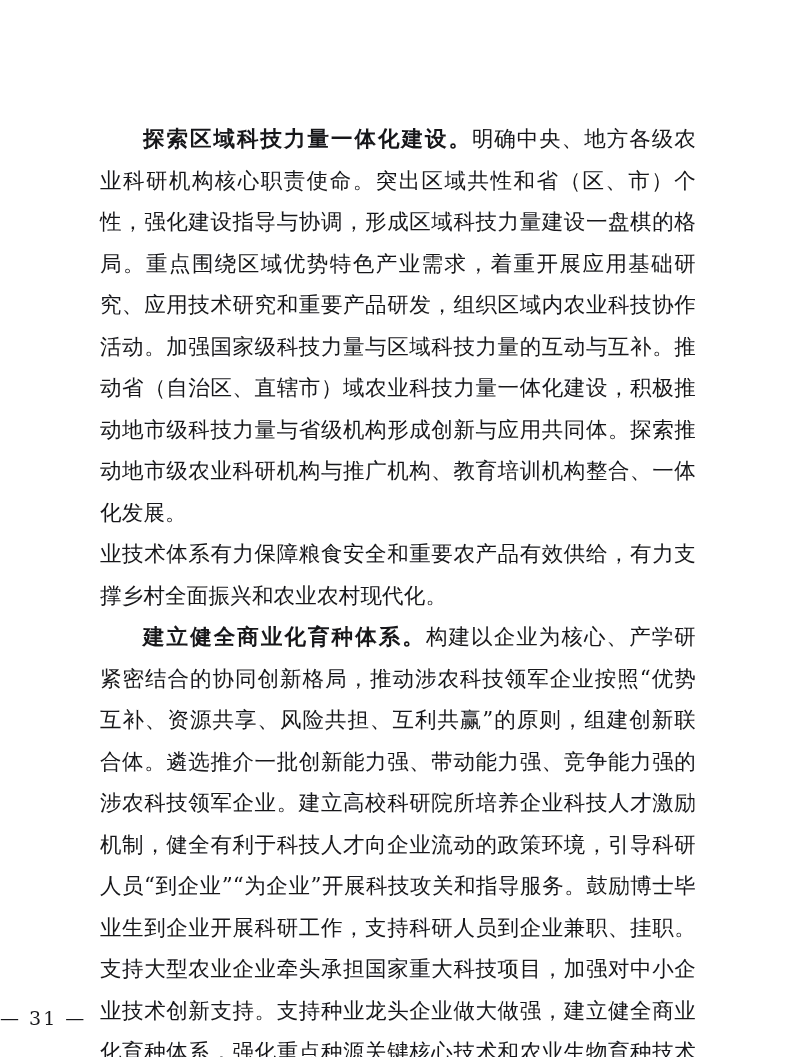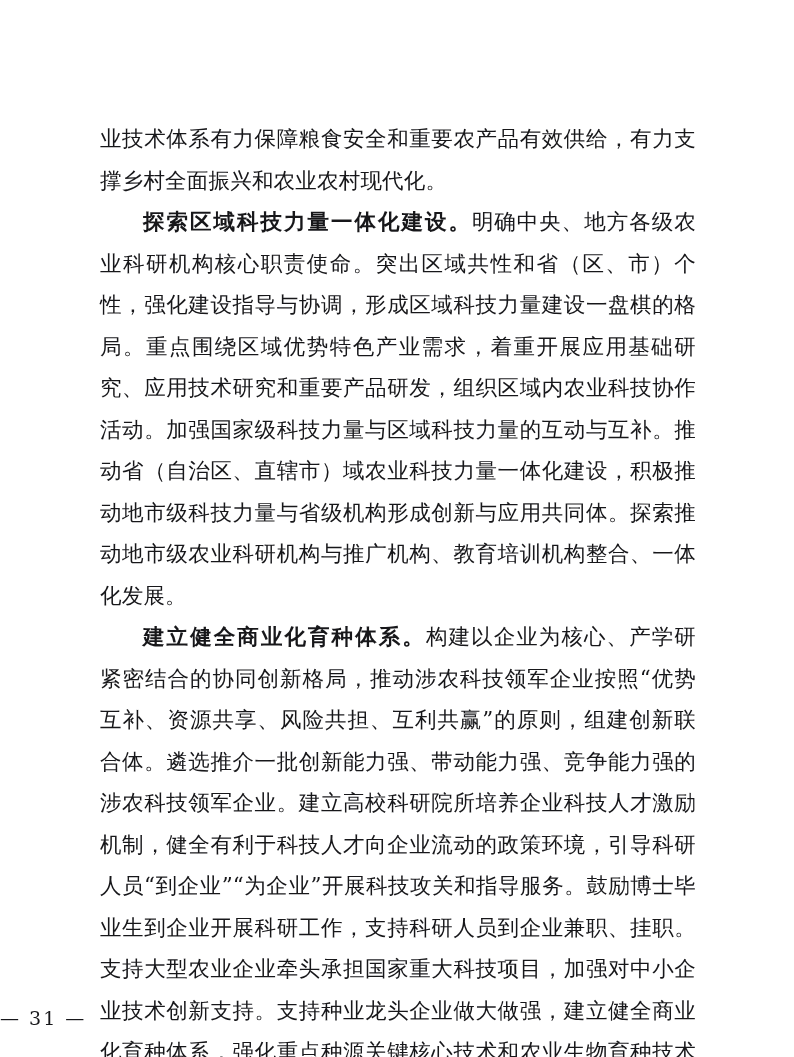--- a/index.html
+++ b/index.html
@@ -60,26 +60,26 @@
     font-family: "DejaVu Serif", "Liberation Serif", serif;
   }
 </style>
 </head>
 <body>
 
 <div class="page">
 
   <div class="content">
 
+    <p class="para indent">
+      <span class="lead">探索区域科技力量一体化建设。</span><span>明确中央、地方各级农业科研机构核心职责使命。突出区域共性和省（区、市）个性，强化建设指导与协调，形成区域科技力量建设一盘棋的格局。重点围绕区域优势特色产业需求，着重开展应用基础研究、应用技术研究和重要产品研发，组织区域内农业科技协作活动。加强国家级科技力量与区域科技力量的互动与互补。推动省（自治区、直辖市）域农业科技力量一体化建设，积极推动地市级科技力量与省级机构形成创新与应用共同体。探索推动地市级农业科研机构与推广机构、教育培训机构整合、一体化发展。</span>
+    </p>
+
     <p class="para">
       <span>业技术体系有力保障粮食安全和重要农产品有效供给，有力支撑乡村全面振兴和农业农村现代化。</span>
-    </p>
-
-    <p class="para indent">
-      <span class="lead">探索区域科技力量一体化建设。</span><span>明确中央、地方各级农业科研机构核心职责使命。突出区域共性和省（区、市）个性，强化建设指导与协调，形成区域科技力量建设一盘棋的格局。重点围绕区域优势特色产业需求，着重开展应用基础研究、应用技术研究和重要产品研发，组织区域内农业科技协作活动。加强国家级科技力量与区域科技力量的互动与互补。推动省（自治区、直辖市）域农业科技力量一体化建设，积极推动地市级科技力量与省级机构形成创新与应用共同体。探索推动地市级农业科研机构与推广机构、教育培训机构整合、一体化发展。</span>
     </p>
 
     <p class="para indent">
       <span class="lead">建立健全商业化育种体系。</span><span>构建以企业为核心、产学研紧密结合的协同创新格局，推动涉农科技领军企业按照“优势互补、资源共享、风险共担、互利共赢”的原则，组建创新联合体。遴选推介一批创新能力强、带动能力强、竞争能力强的涉农科技领军企业。建立高校科研院所培养企业科技人才激励机制，健全有利于科技人才向企业流动的政策环境，引导科研人员“到企业”“为企业”开展科技攻关和指导服务。鼓励博士毕业生到企业开展科研工作，支持科研人员到企业兼职、挂职。支持大型农业企业牵头承担国家重大科技项目，加强对中小企业技术创新支持。支持种业龙头企业做大做强，建立健全商业化育种体系，强化重点种源关键核心技术和农业生物育种技术研发能力。打造集设计、研发、生产、服务</span>
     </p>
 
   </div>
 
   <div class="footer">— 31 —</div>
 

